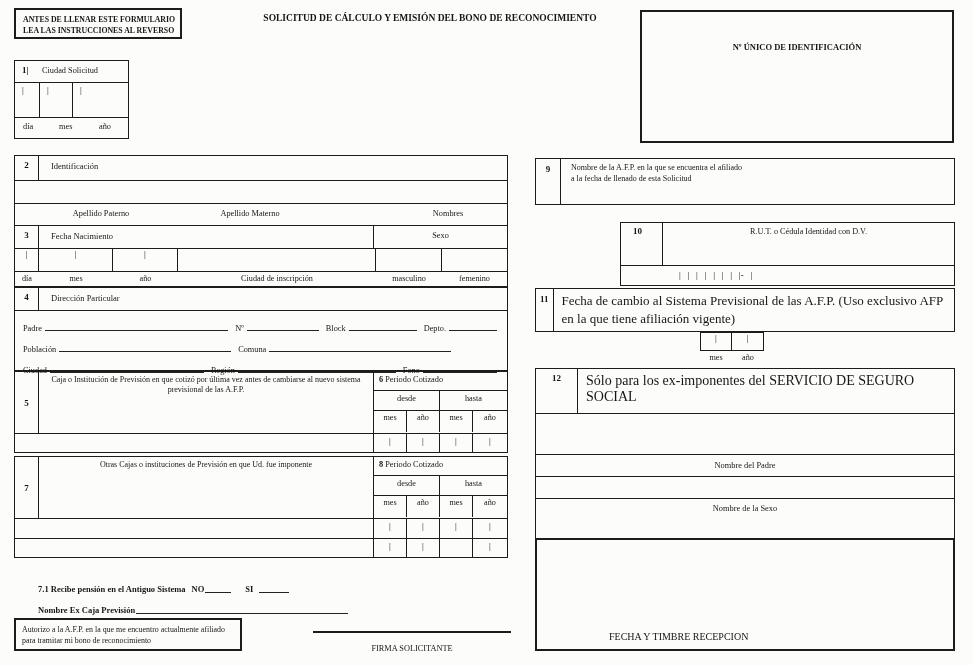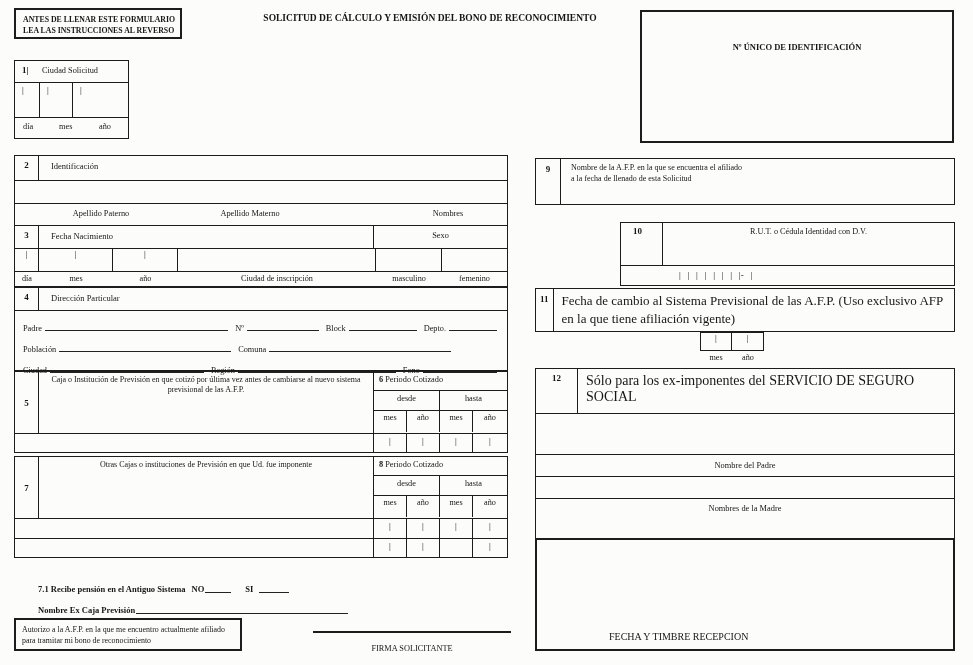--- a/index.html
+++ b/index.html
@@ -328,20 +328,20 @@
   </div>
 
   <div class="abs b s12">
     <div class="hd">
       <div class="num">12</div>
       <div class="lbl">Sólo para los ex-imponentes del SERVICIO DE SEGURO SOCIAL</div>
     </div>
     <div class="blank1"></div>
     <div class="padre">Nombre del Padre</div>
     <div class="blank2"></div>
-    <div class="madre">Nombres de la Madre</div>
+    <div class="madre">Nombre de la Sexo</div>
   </div>
 
   <div class="b2 recep">
     <div class="lbl">FECHA Y TIMBRE RECEPCION</div>
   </div>
 
 </div>
 
 </body></html>

